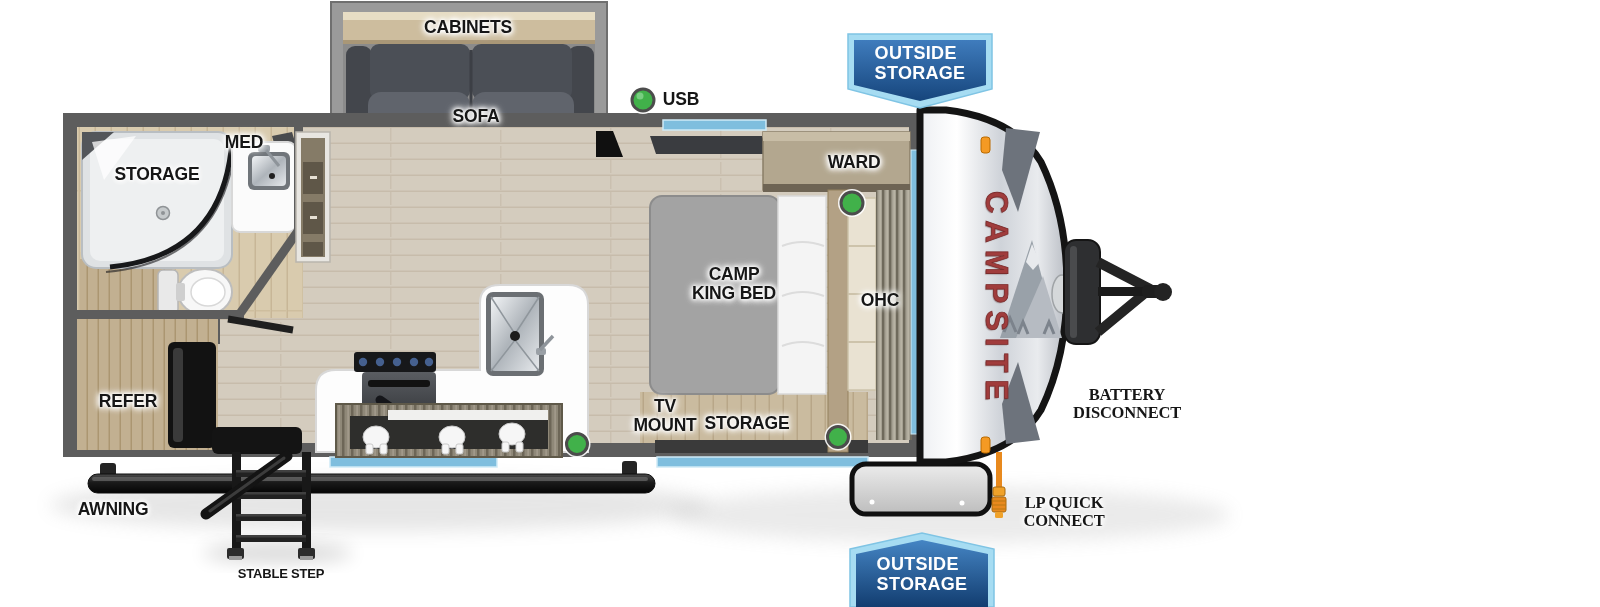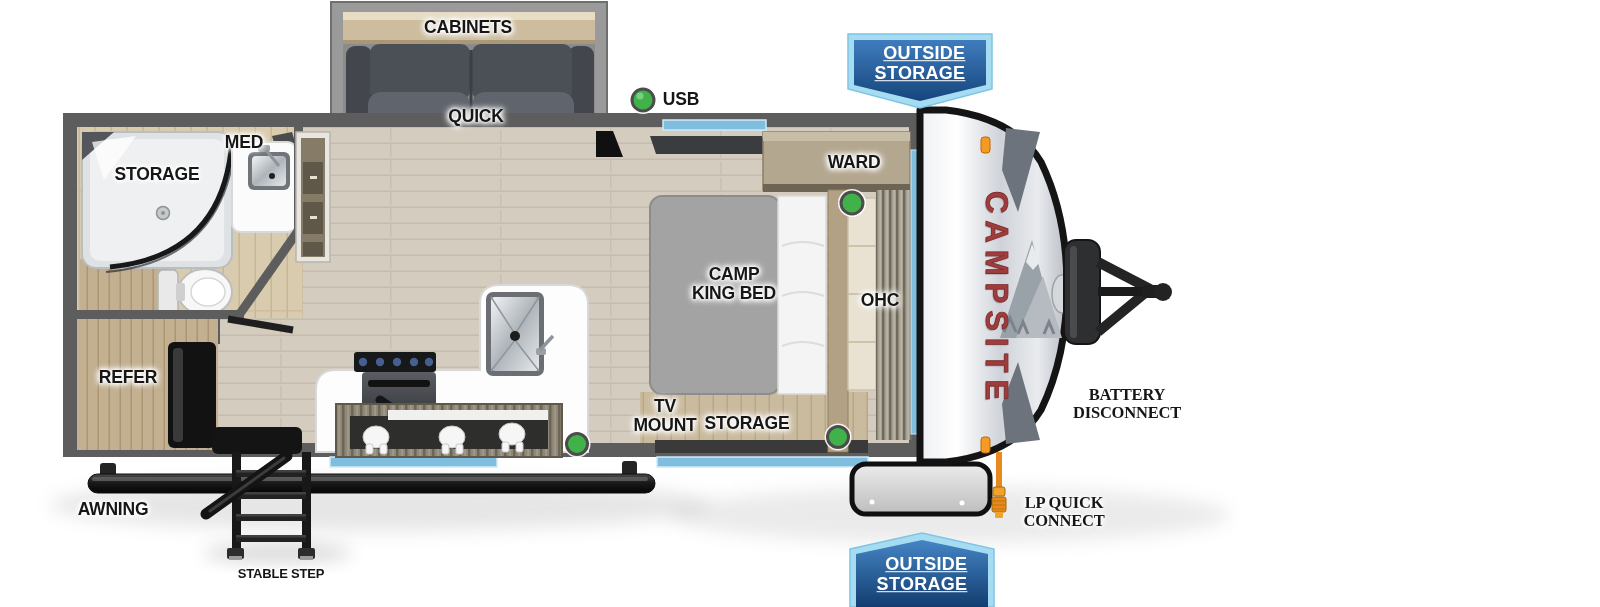--- a/index.html
+++ b/index.html
@@ -5,22 +5,22 @@
   html,body{margin:0;padding:0;background:#fff;}
   #stage{position:relative;width:1600px;height:607px;background:#ffffff;overflow:hidden;
          font-family:"Liberation Sans",sans-serif;}
   #art{position:absolute;left:0;top:0;}
   .lbl{position:absolute;transform:translate(-50%,-50%);
        font:700 17.5px/1.1 "Liberation Sans",sans-serif;color:#161616;
        text-align:center;white-space:pre-line;letter-spacing:-0.2px;
        text-shadow:0 0 3px #fff,0 0 5px #fff,0 0 7px #fff,0 0 10px #fff,0 1px 6px #fff;}
   .lbl.small{font-size:16.5px;font-family:Liberation Serif, serif;}
   .badge-lbl{position:absolute;transform:translate(-50%,-50%);
-       font:700 18px/1.1 "Liberation Sans",sans-serif;color:#fff;text-align:right;
-       white-space:pre-line;letter-spacing:0.3px;text-shadow:none;text-decoration:underline;}
+       font:700 18px/1.1 "Liberation Sans",sans-serif;color:#fff;text-align:left;
+       white-space:pre-line;letter-spacing:0.3px;text-shadow:none;}
   .brand{position:absolute;transform:translate(-50%,-50%);
        writing-mode:vertical-rl;font:700 31px "Liberation Sans",sans-serif;
        color:#a03c3c;letter-spacing:7px;-webkit-text-stroke:0.8px #7c2c2c;
        text-shadow:1px 1px 1px rgba(60,10,10,.35);}
 </style>
 </head>
 <body>
 
 <div id="stage">
 <svg id="art" width="1600" height="607" viewBox="0 0 1600 607">
@@ -333,29 +333,29 @@
     <polygon points="848,34 992,34 992,89 920,108 848,89" fill="#a6dcf2" stroke="#7fc4e4" stroke-width="1.5"></polygon>
     <polygon points="854,40 986,40 986,85 920,101 854,85" fill="url(#badgeG)"></polygon>
   </g>
   <g>
     <polygon points="850,549 922,533 994,549 994,607 850,607" fill="#a6dcf2" stroke="#7fc4e4" stroke-width="1.5"></polygon>
     <polygon points="856,554 922,540 988,554 988,607 856,607" fill="url(#badgeG2)"></polygon>
   </g>
 </svg>
 
 <div class="lbl" style="left:468px;top:28px">CABINETS</div>
-<div class="lbl" style="left:476px;top:117px">QUICK</div>
+<div class="lbl" style="left:476px;top:117px">SOFA</div>
 <div class="lbl" style="left:681px;top:100px">USB</div>
 <div class="lbl" style="left:854px;top:163px">WARD</div>
 <div class="lbl" style="left:244px;top:143px">MED</div>
 <div class="lbl" style="left:157px;top:175px">STORAGE</div>
 <div class="lbl" style="left:734px;top:284px">CAMP
 KING BED</div>
 <div class="lbl" style="left:880px;top:301px">OHC</div>
-<div class="lbl" style="left:128px;top:378px">REFER</div>
+<div class="lbl" style="left:128px;top:402px">REFER</div>
 <div class="lbl" style="left:665px;top:416px">TV
 MOUNT</div>
 <div class="lbl" style="left:747px;top:424px">STORAGE</div>
 <div class="lbl small" style="left:1127px;top:404px">BATTERY
 DISCONNECT</div>
 <div class="lbl small" style="left:1064px;top:512px">LP QUICK
 CONNECT</div>
 <div class="lbl" style="left:113px;top:510px">AWNING</div>
 <div class="lbl" style="left:281px;top:574px;font-size:13px">STABLE STEP</div>
 

